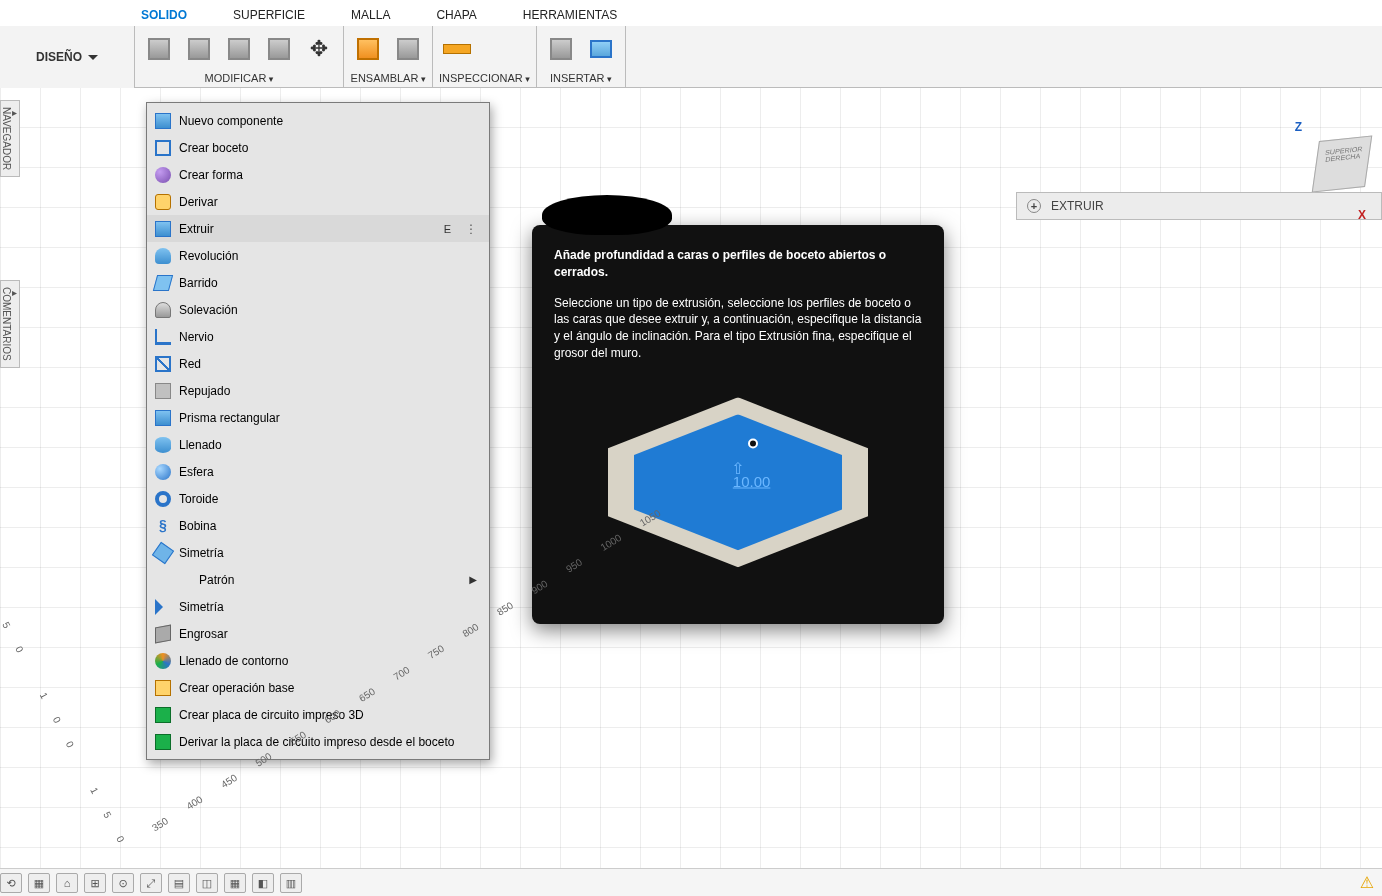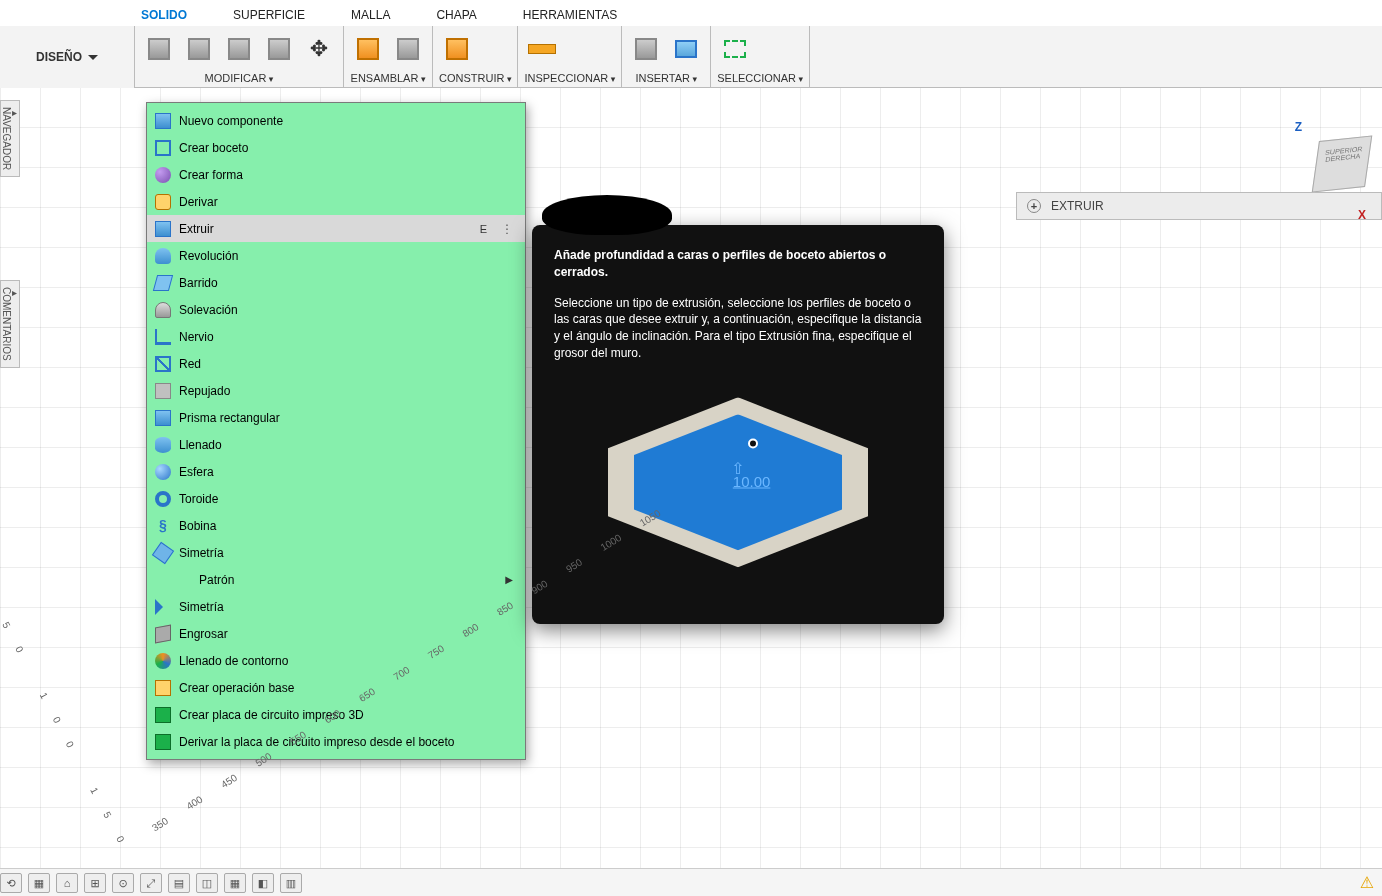--- a/index.html
+++ b/index.html
@@ -39,21 +39,21 @@
   background-image:linear-gradient(0deg,rgba(0,0,0,0.07) 1px,transparent 1px),linear-gradient(90deg,rgba(0,0,0,0.07) 1px,transparent 1px);
   background-size:40px 40px;}
 
 
 .sidetab{position:absolute;left:0;width:20px;background:#eee;border:1px solid #bbb;font-size:10px;writing-mode:vertical-rl;text-align:center;padding:6px 2px;color:#555;}
 .sidetab.t1{top:100px;}
 .sidetab.t2{top:280px;}
 .sidetab .arrow{writing-mode:horizontal-tb;display:block;margin-bottom:4px;}
 
 
-.menu{position:absolute;left:146px;top:102px;width:380px;background:#86efac;border:1px solid #7a7a7a;box-shadow:2px 4px 10px rgba(0,0,0,0.35);padding:4px 0;font-size:12px;}
+.menu{position:absolute;left:146px;top:102px;width:344px;background:#e5e5e5;border:1px solid #7a7a7a;box-shadow:2px 4px 10px rgba(0,0,0,0.35);padding:4px 0;font-size:12px;}
 .mi{display:flex;align-items:center;height:27px;padding:0 12px 0 8px;gap:8px;cursor:pointer;}
 .mi.sel{background:#d9d9d9;}
 .mi .ic{width:16px;height:16px;flex:none;}
 .mi .sc{margin-left:auto;color:#333;font-size:11px;}
 .mi .sub{margin-left:auto;color:#333;font-size:10px;}
 .mi .dots{margin-left:6px;color:#555;font-size:12px;}
 .mi.indent{padding-left:28px;}
 
 
 .ic-box{background:linear-gradient(#7fc2f0,#3d8fd0);border:1px solid #2a74c9;}
@@ -153,51 +153,35 @@
         </div>
         <div class="tool">
           <div class="g-box gray"></div>
         </div>
       </div>
       <div class="group-label dd">ENSAMBLAR</div>
     </div>
     <div class="group">
       <div class="icons">
         <div class="tool">
-          <div class="g-box orange"></div>
+          <div class="g-ruler"></div>
         </div>
       </div>
-      <div class="group-label dd">CONSTRUIR</div>
+      <div class="group-label dd">INSPECCIONAR</div>
     </div>
     <div class="group">
       <div class="icons">
         <div class="tool">
-          <div class="g-ruler"></div>
-        </div>
-      </div>
-      <div class="group-label dd">INSPECCIONAR</div>
-    </div>
-    <div class="group">
-      <div class="icons">
-        <div class="tool">
           <div class="g-box gray"></div>
         </div>
         <div class="tool">
           <div class="g-img"></div>
         </div>
       </div>
       <div class="group-label dd">INSERTAR</div>
-    </div>
-    <div class="group">
-      <div class="icons">
-        <div class="tool">
-          <div class="g-sel"></div>
-        </div>
-      </div>
-      <div class="group-label dd">SELECCIONAR</div>
     </div>
   </div>
 
 <div class="canvas"></div>
 
 <div class="sidetab t1"><span class="arrow">▸</span><span>NAVEGADOR</span></div>
 <div class="sidetab t2"><span class="arrow">▸</span><span>COMENTARIOS</span></div>
 
 <div class="menu">
     <div class="mi">

